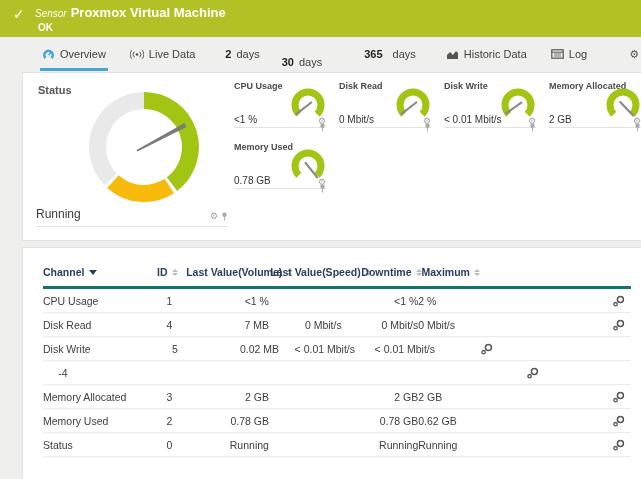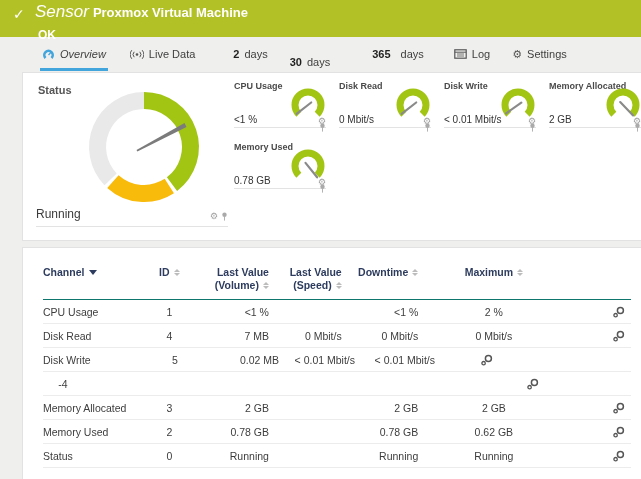--- a/index.html
+++ b/index.html
@@ -6,23 +6,23 @@
   body{
     width:641px;height:479px;position:relative;overflow:hidden;
     background:#efefed;
     font-family:"Liberation Sans","DejaVu Sans",sans-serif;
     -webkit-font-smoothing:antialiased;
   }
   
   .topbar{position:absolute;left:0;top:0;right:0;height:37px;background:#b2c125;color:#fff}
   .topbar .check{position:absolute;left:13px;top:6px;font-size:14px;font-weight:bold;color:#fff}
   .topbar-text{padding:5px 0 0 35px;line-height:14px}
-  .kind{font-style:italic;font-size:17px;margin-right:4px}
+  .kind{font-style:italic;font-size:10px;margin-right:4px}
   .sensor-title{font-weight:bold;font-size:13px}
-  .ok-line{font-size:12px;font-weight:bold;margin:8px 0 0 3px}
+  .ok-line{font-size:10px;font-weight:bold;margin:0 0 0 3px}
   
   .tabs{position:absolute;left:0;top:40px;right:0;height:31px;display:flex;align-items:stretch;padding-left:40px}
   .tab{display:flex;align-items:center;gap:5px;font-size:11px;color:#3f3f3f;
        border-bottom:3px solid transparent;padding:0 2px;cursor:pointer;white-space:nowrap}
   .tab.active{border-bottom-color:#42a5dc}
   .tab .tabnum{font-weight:bold;color:#1f1f1f}
   .tab .tablabel{color:#3f3f3f}
   .tab .gear-glyph{font-size:11px;color:#555;line-height:1}
   
   .panel{position:absolute;background:#fff;border:1px solid #e2e2e2;border-right:none}
@@ -38,33 +38,33 @@
   .gear-glyph-sm{font-size:9px;color:#a2a2a2;line-height:1}
   
   .mini-grid{position:absolute;left:211px;top:7px;width:428px;display:flex;flex-wrap:wrap;align-content:flex-start}
   .mini{width:92px;height:47px;margin:0 13px 13px 0;border-bottom:1px solid #e3e3e3;position:relative;cursor:pointer}
   .mini-title{font-size:9px;font-weight:bold;color:#4a4a4a;white-space:nowrap;padding-top:1px}
   .mini svg{position:absolute;right:0;top:6px}
   .mini-val{position:absolute;left:0;bottom:2px;font-size:10px;color:#333;white-space:nowrap}
   .mini-icons{position:absolute;right:0;bottom:1px}
   
   .tbl{position:absolute;left:20px;top:18px;right:10px}
-  .thead{display:flex;align-items:flex-start;border-bottom:1px solid #0f766e;padding-bottom:7px;
+  .thead{display:flex;align-items:flex-start;border-bottom:3px solid #0f766e;padding-bottom:7px;
          color:#2d3c5e;font-size:10.5px;font-weight:bold}
   .trow{display:flex;align-items:center;height:23px;border-bottom:1px solid #ececec;
         font-size:10.5px;color:#3d3d3d}
   .tc{display:block;white-space:nowrap}
   .c1{width:112px;text-align:left}
   .c2{width:40px;text-align:center}
   .c3{width:84px;text-align:right}
   .c4{width:76px;text-align:right}
   .c5{width:80px;text-align:right}
-  .c6{width:158px;text-align:center}
+  .c6{width:158px;text-align:left}
   .c7{width:58px;display:flex;justify-content:flex-end;padding-right:6px}
-  .hd2{display:flex;flex-direction:column;align-items:flex-end;line-height:13px}
+  .hd2{display:flex;flex-direction:row;align-items:flex-end;line-height:13px}
   .hline{display:inline-flex;align-items:center}
   .sort{display:inline-flex;flex-direction:column;gap:1px;margin-left:4px;cursor:pointer}
   .sort i{display:block;width:0;height:0;border-left:3px solid transparent;border-right:3px solid transparent}
   .sort .up{border-bottom:3px solid #bcbcbc}
   .sort .dn{border-top:3px solid #bcbcbc}
   .sort-desc{display:inline-block;width:0;height:0;margin-left:5px;
       border-left:4px solid transparent;border-right:4px solid transparent;border-top:5px solid #2d3c5e}
 </style>
 </head>
 <body>
@@ -73,28 +73,28 @@
   <span class="check">✓</span>
   <div class="topbar-text">
     <div>
       <span class="kind">Sensor</span><span class="sensor-title">Proxmox Virtual Machine</span>
     </div>
     <div class="ok-line">OK</div>
   </div>
 </header>
 
 <nav class="tabs" id="tabs">
-    <div class="tab active" style="margin-right: 20px; font-style: italic;">
+    <div class="tab active" style="margin-right: 20px;">
       <svg width="13" height="13">
         <path d="M3.5,10.0 A4.2,4.2 0 1 1 9.5,10.0" fill="none" stroke="#42a5dc" stroke-width="2.6"></path>
         <line x1="6.5" y1="7" x2="9.6" y2="3.6" stroke="#42a5dc" stroke-width="1.3"></line>
       </svg>
       <span class="tablabel">Overview</span>
     </div>
-    <div class="tab" style="margin-right: 34px;">
+    <div class="tab" style="margin-right: 26px;">
       <svg width="14" height="11">
         <circle cx="7" cy="5.5" r="1.3" fill="#555"></circle>
         <path d="M4.2,2.8 A4,4 0 0 0 4.2,8.2" fill="none" stroke="#555" stroke-width="1"></path>
         <path d="M1.8,1.2 A6.5,6.5 0 0 0 1.8,9.8" fill="none" stroke="#555" stroke-width="1"></path>
         <path d="M9.8,2.8 A4,4 0 0 1 9.8,8.2" fill="none" stroke="#555" stroke-width="1"></path>
         <path d="M12.2,1.2 A6.5,6.5 0 0 1 12.2,9.8" fill="none" stroke="#555" stroke-width="1"></path>
       </svg>
       <span class="tablabel">Live Data</span>
     </div>
     <div class="tab" style="margin-right: 18px;">
@@ -102,21 +102,27 @@
       <span class="tablabel">days</span>
     </div>
     <div class="tab" style="margin-right: 38px; align-items: flex-end;">
       <b class="tabnum">30</b>
       <span class="tablabel">days</span>
     </div>
     <div class="tab" style="margin-right: 26px; gap: 10px;">
       <b class="tabnum">365</b>
       <span class="tablabel">days</span>
     </div>
-    <div class="tab" style="margin-right: 18px;">
+    <div class="tab" style="margin-right: 20px;">
+      <svg width="13" height="11">
+        <path d="M1,10 L1,6 L4,3 L7,6 L10,2 L12,4 L12,10 Z" fill="#555"></path>
+      </svg>
+      <span class="tablabel">Historic Data</span>
+    </div>
+    <div class="tab" style="margin-right: 38px;">
       <svg width="13" height="10">
         <rect x="0.8" y="0.8" width="11.4" height="8.4" fill="none" stroke="#555" stroke-width="1.2"></rect>
         <line x1="0.8" y1="3.2" x2="12.2" y2="3.2" stroke="#555" stroke-width="1"></line>
         <line x1="3" y1="5" x2="10" y2="5" stroke="#555" stroke-width="0.8"></line>
         <line x1="3" y1="7" x2="10" y2="7" stroke="#555" stroke-width="0.8"></line>
       </svg>
       <span class="tablabel">Log</span>
     </div>
     <div class="tab" style="margin-right: 0px;">
       <span class="gear-glyph">⚙</span>

